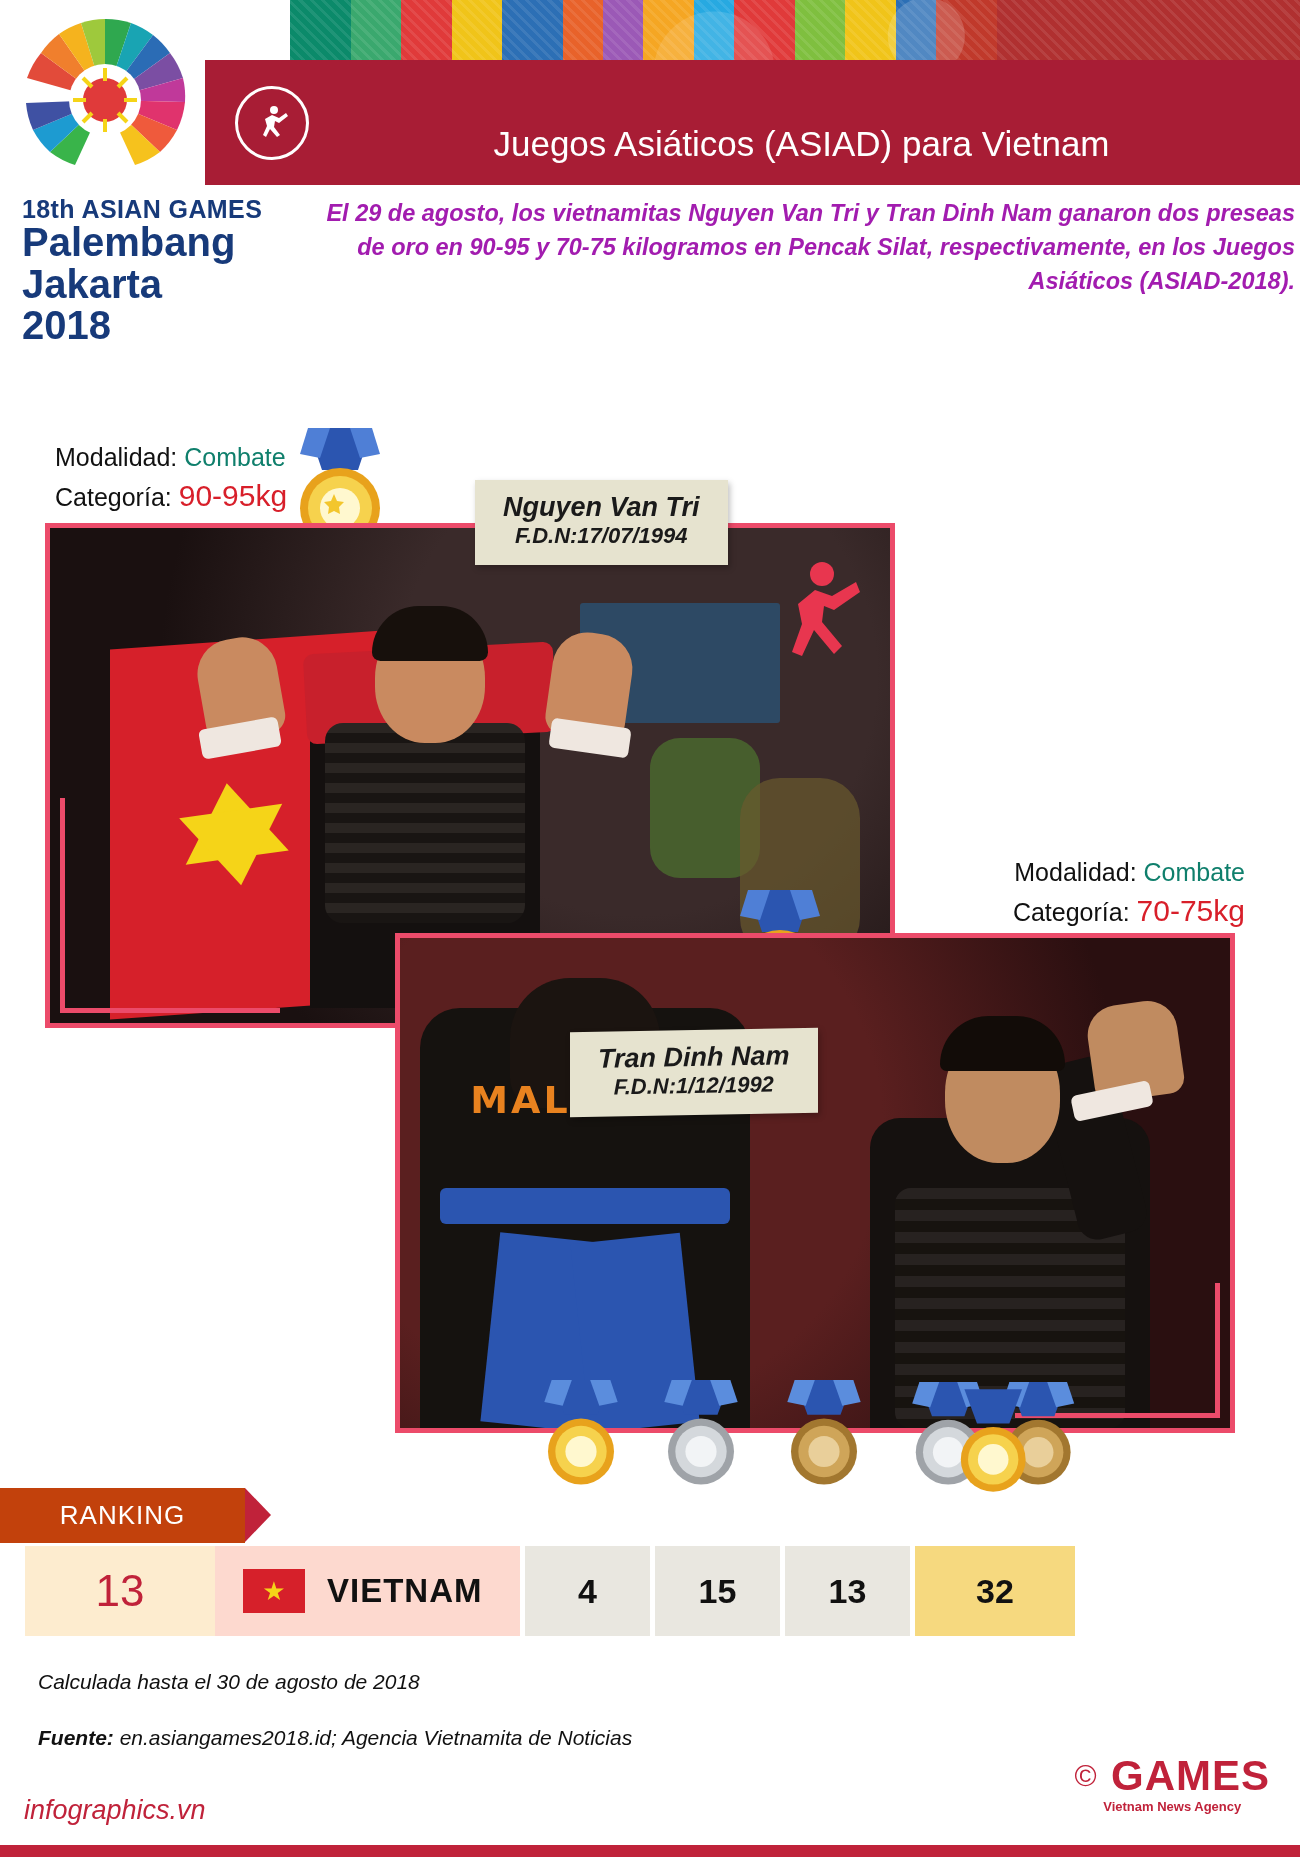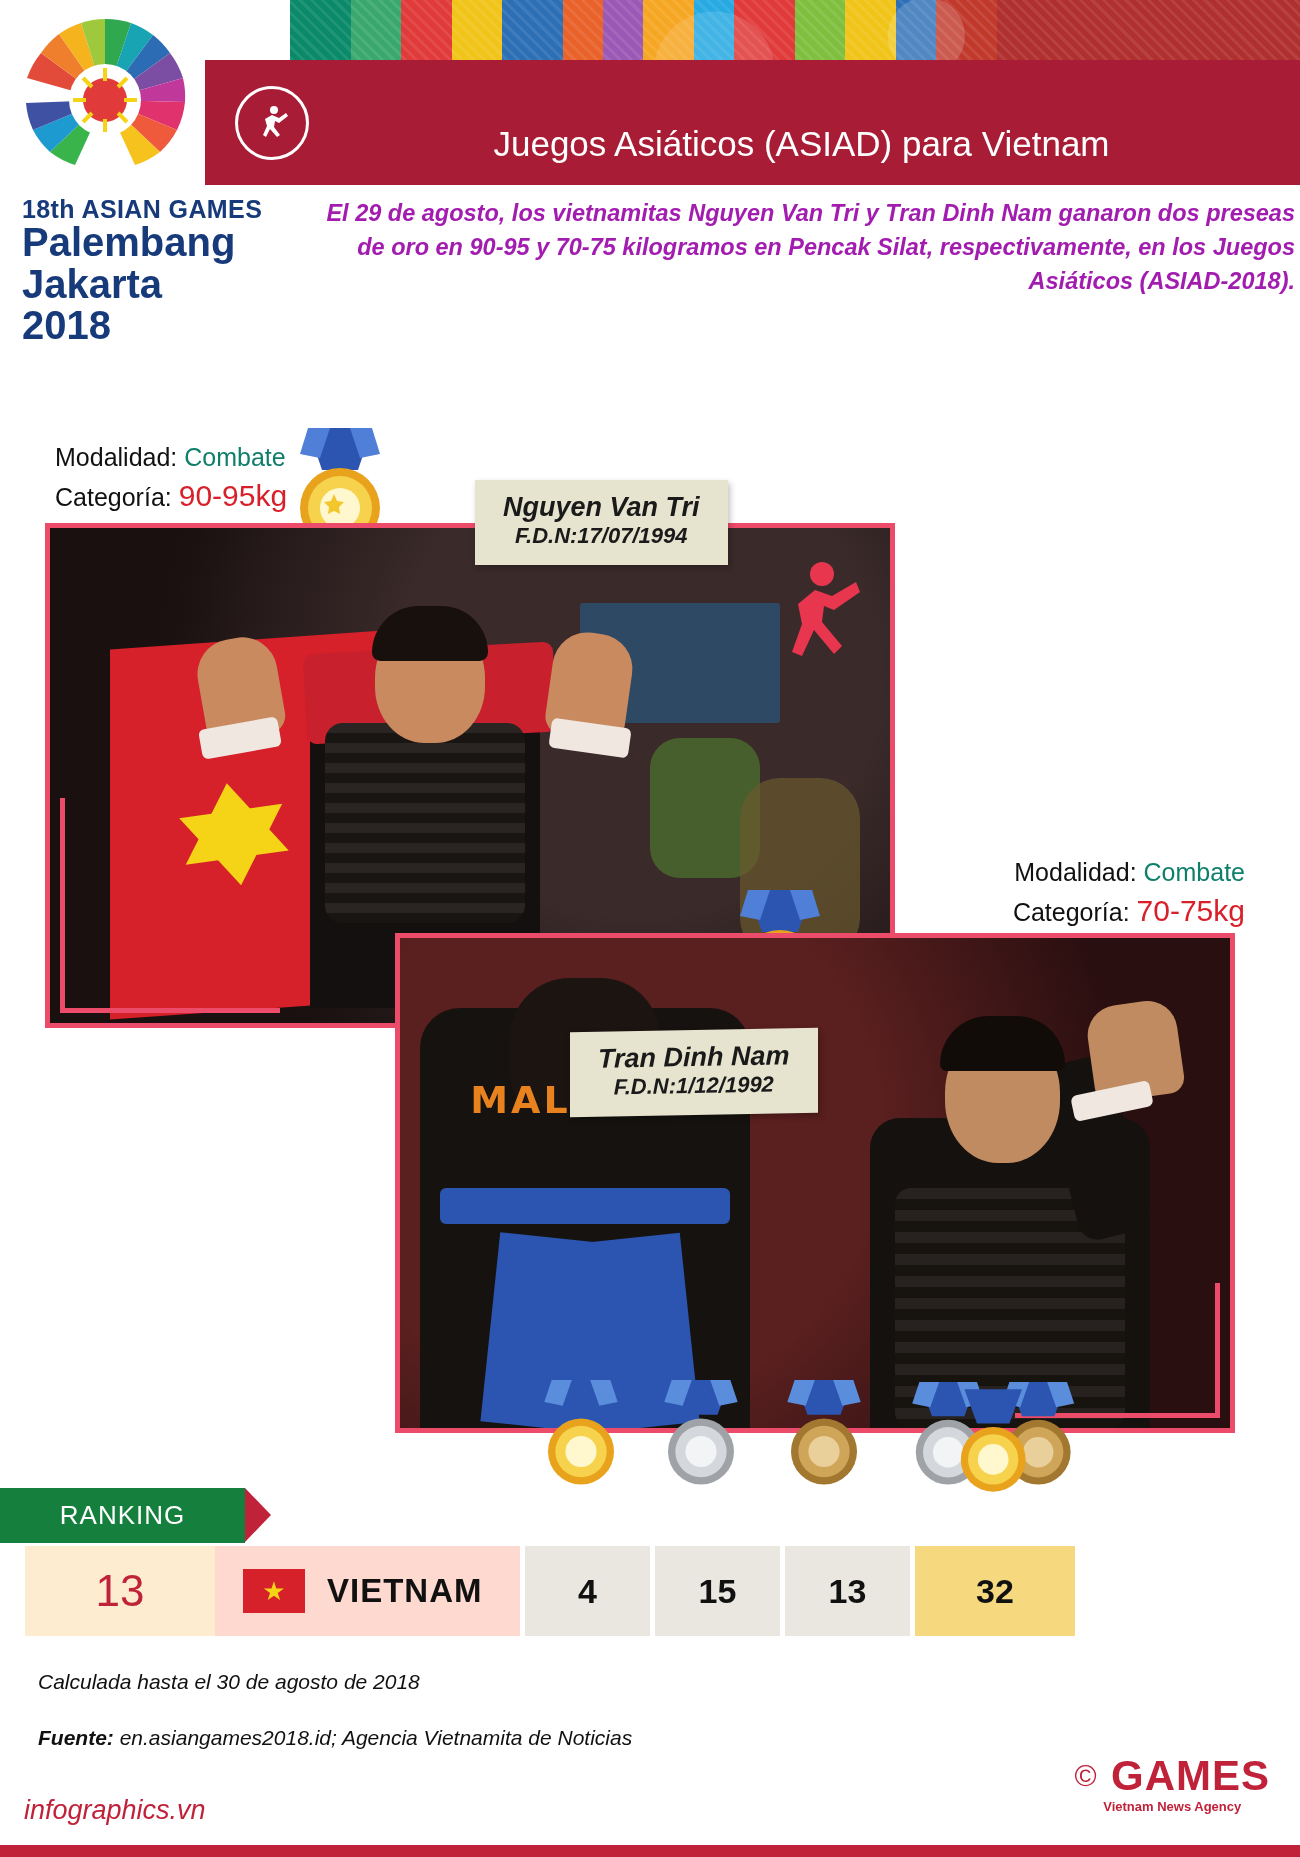--- a/index.html
+++ b/index.html
@@ -136,21 +136,21 @@
   }
   .tag .n{font-size:27px;font-weight:bold;font-style:italic;color:#1a1a1a;white-space:nowrap;}
   .tag .d{font-size:22px;font-weight:bold;font-style:italic;color:#1a1a1a;white-space:nowrap;}
   #tag1{left:475px;top:480px;text-align:center;}
   #tag2{left:570px;top:1030px;text-align:center;transform:skewY(-1deg);}
   
   .picto{position:absolute;left:770px;top:560px;width:90px;height:130px;}
   
   .rankbar{position:absolute;left:0;top:1488px;width:1300px;height:150px;}
   .rank-label{
-    position:absolute;left:0;top:0;width:245px;height:55px;background:#15803d;color:#fff;
+    position:absolute;left:0;top:0;width:245px;height:55px;background:#c2410c;color:#fff;
     display:flex;align-items:center;justify-content:center;font-size:26px;letter-spacing:1px;
   }
   .rank-label:after{
     content:"";position:absolute;right:-26px;top:0;border-left:26px solid #c0223a;
     border-top:27.5px solid transparent;border-bottom:27.5px solid transparent;
   }
   .rank-num{
     position:absolute;left:25px;top:58px;width:190px;height:90px;background:#fdeccf;
     display:flex;align-items:center;justify-content:center;color:#c0223a;font-size:44px;
   }

